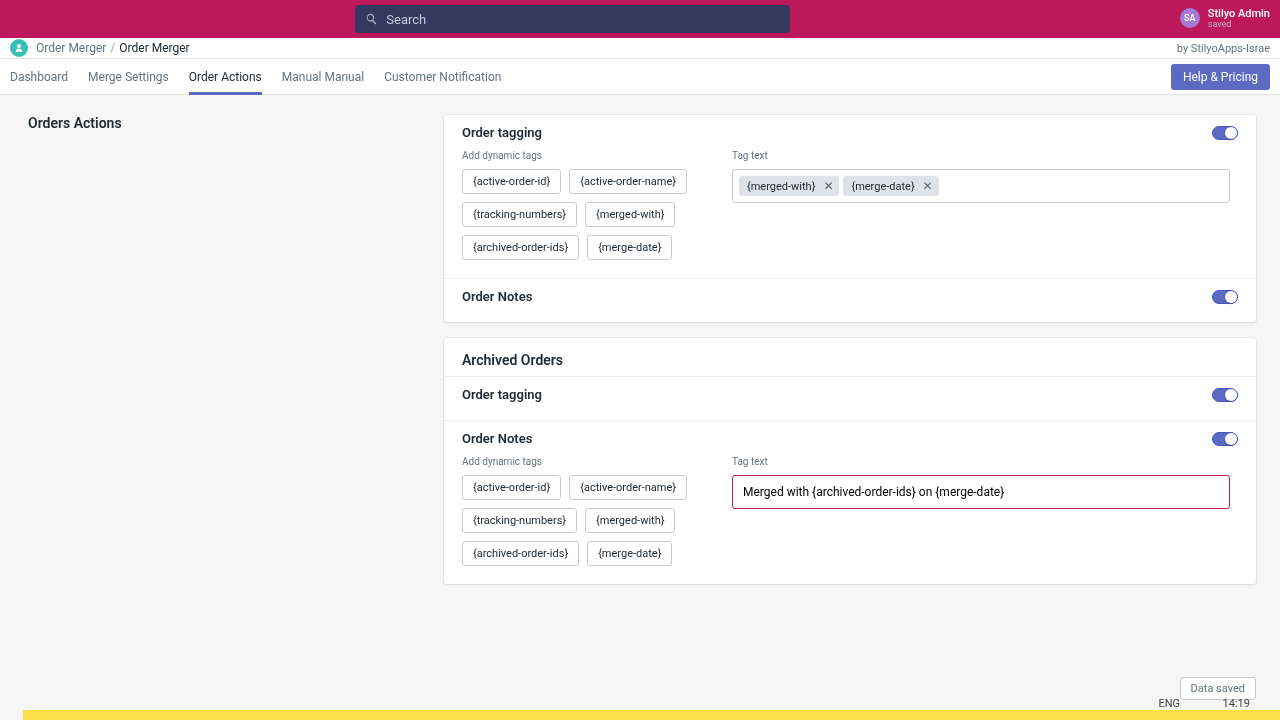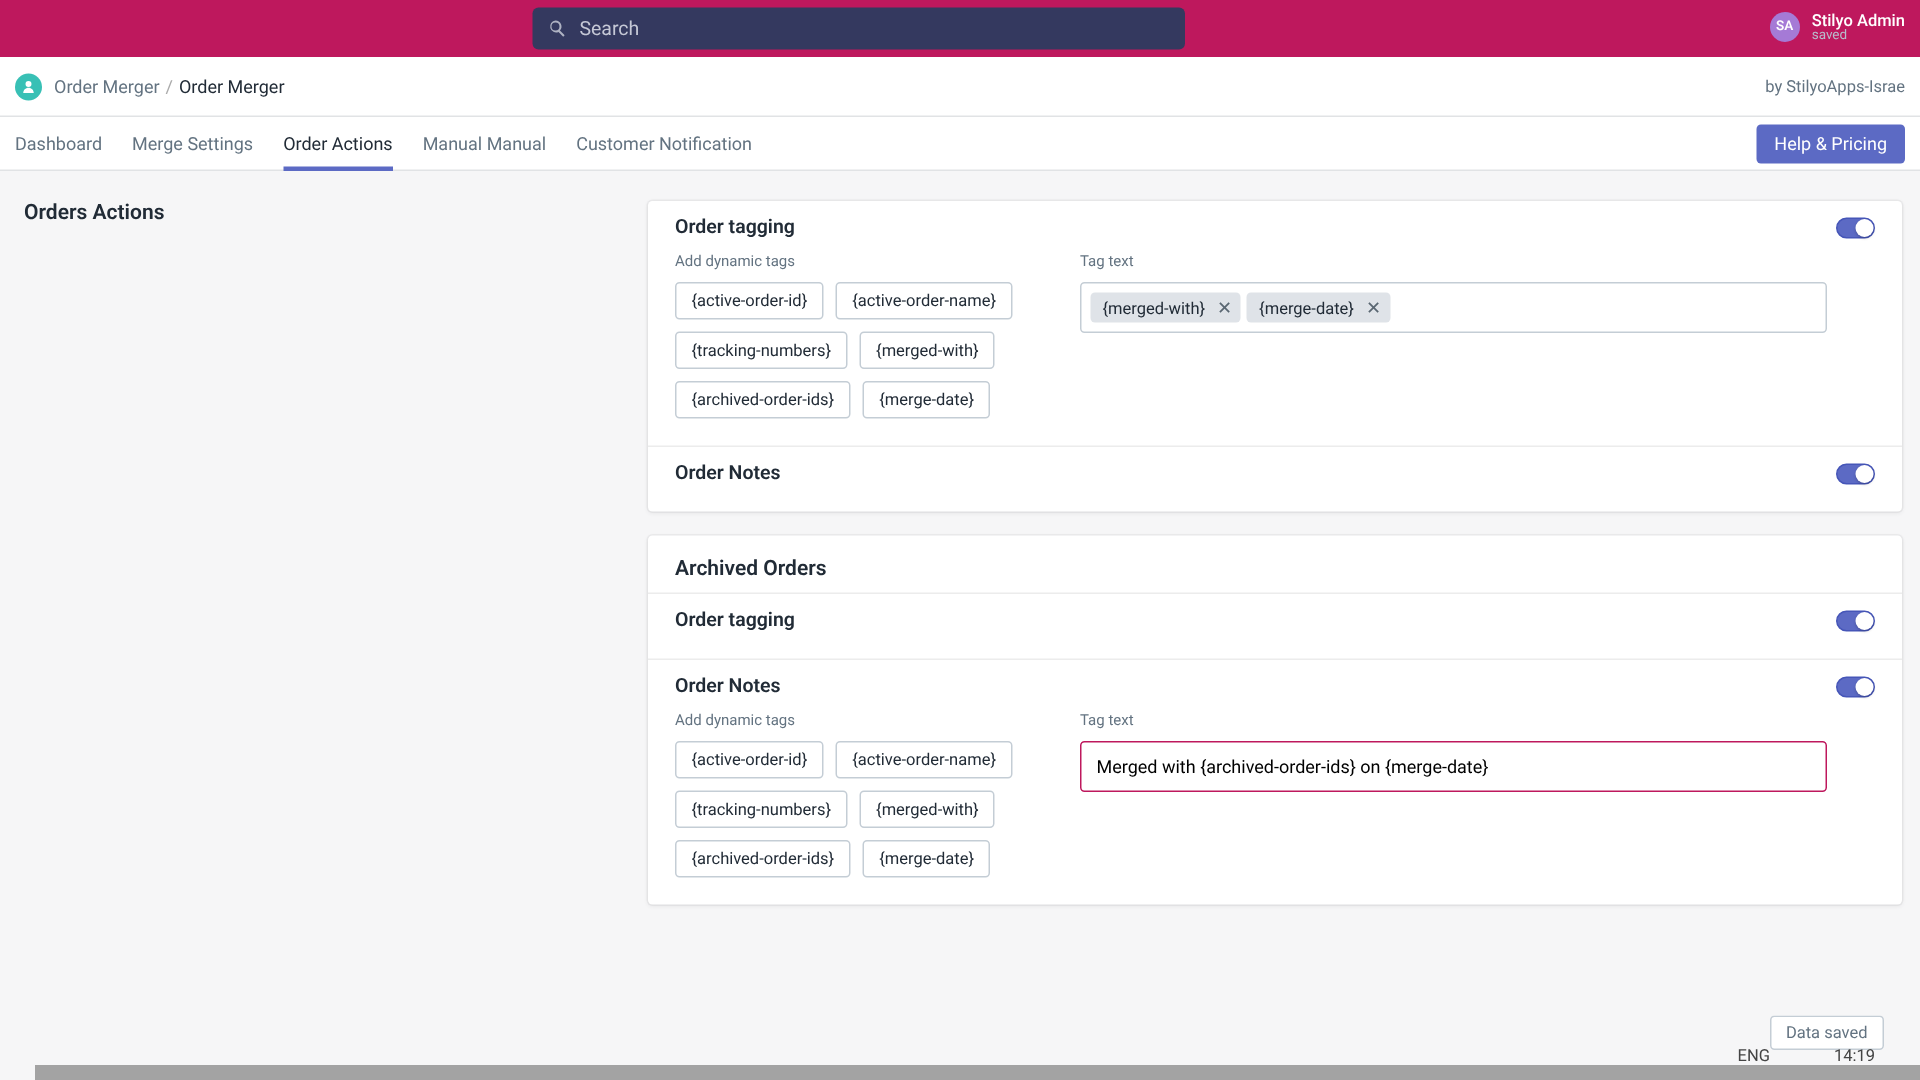--- a/index.html
+++ b/index.html
@@ -9,35 +9,35 @@
 .search-wrap { position: absolute; left: 355px; width: 435px; height: 28px; background: #34395f; border-radius: 4px; display: flex; align-items: center; padding: 0 10px; }
 .search-wrap svg { width: 14px; height: 14px; fill: #aeb2c2; margin-right: 8px; }
 .search-wrap input { background: transparent; border: none; outline: none; color: #fff; font-size: 13px; width: 100%; }
 .search-wrap input::placeholder { color: #c5c8d6; }
 .user-area { position: absolute; right: 10px; display: flex; align-items: flex-start; gap: 8px; }
 .avatar { width: 20px; height: 20px; border-radius: 50%; background: #a57ad6; color: #fff; display: flex; align-items: center; justify-content: center; font-size: 9px; font-weight: 600; }
 .user-text { color: #fff; line-height: 1.1; }
 .user-text .name { font-size: 11px; font-weight: 500; }
 .user-text .sub { font-size: 9px; color: #b8bccc; }
 
-.breadcrumb-row { background: #fff; height: 40px; display: flex; align-items: center; padding: 0 10px; border-bottom: 1px solid #e1e3e5; }
+.breadcrumb-row { background: #fff; height: 21px; display: flex; align-items: center; padding: 0 10px; border-bottom: 1px solid #e1e3e5; }
 .app-icon { width: 18px; height: 18px; border-radius: 50%; background: #38c0b5; display: flex; align-items: center; justify-content: center; margin-right: 8px; }
 .app-icon svg { width: 10px; height: 10px; fill: #fff; }
 .bc-link { color: #637381; font-size: 12px; cursor: pointer; }
 .bc-sep { color: #aaa; margin: 0 4px; font-size: 12px; }
 .bc-current { color: #212b36; font-size: 12px; }
 .by-text { margin-left: auto; color: #637381; font-size: 11px; }
 
 .tabs-row { background: #fff; height: 36px; display: flex; align-items: center; padding: 0 10px; border-bottom: 1px solid #e1e3e5; position: relative; }
 .tab { font-size: 12px; color: #637381; padding: 0 0; margin-right: 20px; cursor: pointer; height: 36px; display: flex; align-items: center; position: relative; }
 .tab.active { color: #212b36; }
 .tab.active::after { content: ""; position: absolute; bottom: 0; left: 0; right: 0; height: 3px; background: #5c6ac4; }
 .help-btn { margin-left: auto; background: #5c6ac4; color: #fff; border: none; border-radius: 3px; padding: 6px 12px; font-size: 12px; cursor: pointer; }
 
-.page { display: flex; padding: 20px 12px; gap: 20px; }
+.page { display: flex; padding: 20px 24px; gap: 20px; }
 .sidecol { width: 400px; flex-shrink: 0; padding-left: 4px; }
 .sidecol h2 { font-size: 14px; font-weight: 600; color: #212b36; }
 .maincol { flex: 1; display: flex; flex-direction: column; gap: 16px; }
 
 .card { background: #fff; border-radius: 3px; box-shadow: 0 0 0 1px rgba(63,63,68,.05), 0 1px 3px rgba(63,63,68,.1); }
 .card-header { padding: 14px 18px 8px; font-size: 14px; font-weight: 600; }
 .section { padding: 10px 18px 18px; border-top: 1px solid #ececec; }
 .section:first-of-type { border-top: none; }
 .section-head { display: flex; align-items: center; justify-content: space-between; margin-bottom: 10px; }
 .section-title { font-size: 13px; font-weight: 600; }
@@ -53,21 +53,21 @@
 .tok { background: #dfe3e8; border-radius: 3px; padding: 3px 4px 3px 8px; font-size: 11px; display: flex; align-items: center; gap: 6px; }
 .tok-x { width: 14px; height: 14px; display: flex; align-items: center; justify-content: center; cursor: pointer; color: #5a6772; font-size: 12px; }
 
 .text-input { border: 1px solid #be185d; border-radius: 3px; height: 34px; padding: 0 10px; font-size: 12px; width: 498px; max-width: 100%; outline: none; font-family: inherit; }
 
 .toggle { width: 26px; height: 14px; background: #5c6ac4; border: 1px solid #4656b8; border-radius: 8px; position: relative; cursor: pointer; flex-shrink: 0; }
 .toggle::after { content: ""; position: absolute; width: 12px; height: 12px; background: #fff; border-radius: 50%; top: 0px; right: 0px; box-shadow: 0 1px 2px rgba(0,0,0,.2); }
 
 .status-pill { position: fixed; right: 24px; bottom: 20px; background: #fff; border: 1px solid #c4cdd5; border-radius: 3px; padding: 4px 10px; font-size: 11px; color: #637381; }
 
-.taskbar { position: fixed; bottom: 0; left: 0; right: 0; height: 10px; background: #a3a3a3; margin-left: 23px; }
+.taskbar { position: fixed; bottom: 0; left: 0; right: 0; height: 10px; background: #fde047; margin-left: 23px; }
 .taskbar .time { position: absolute; right: 30px; bottom: 10px; color: #444; font-size: 11px; }
 .taskbar .lang { position: absolute; right: 100px; bottom: 10px; color: #444; font-size: 11px; }
 </style>
 </head>
 <body>
 
 <div class="topbar">
   <div class="search-wrap">
     <svg viewBox="0 0 20 20">
         <path d="M8 2a6 6 0 014.47 10.03l4.75 4.75-1.44 1.44-4.75-4.75A6 6 0 118 2zm0 2a4 4 0 100 8 4 4 0 000-8z"></path>

